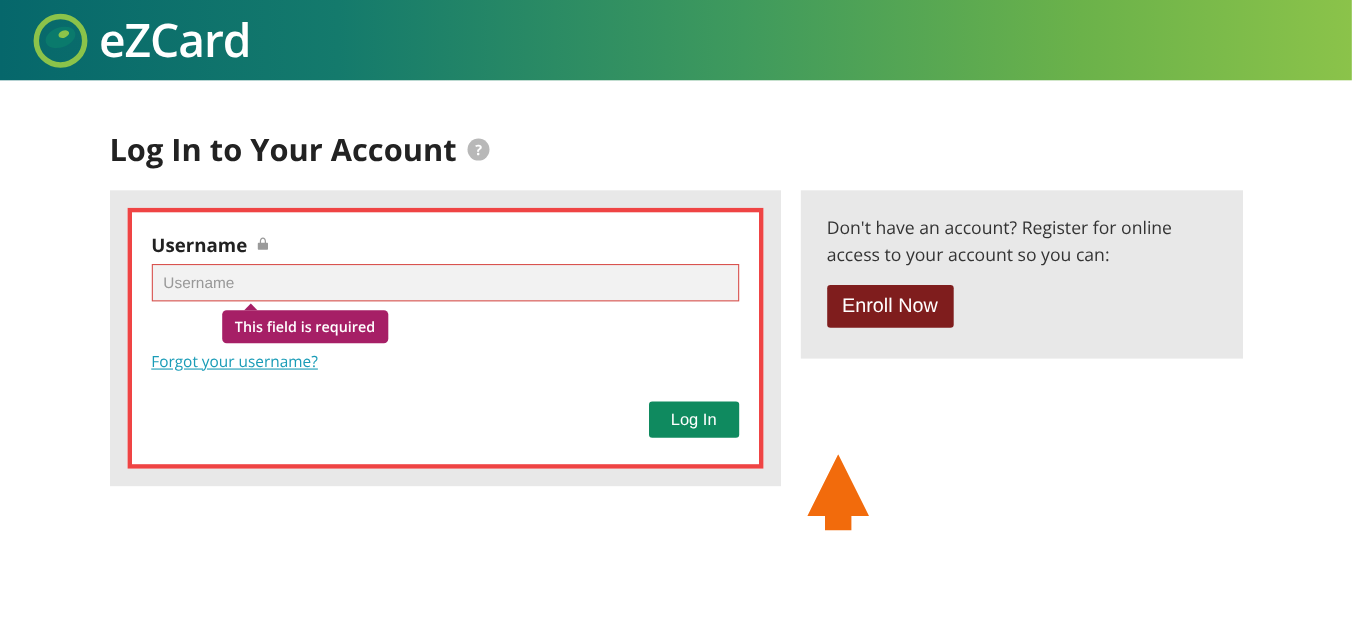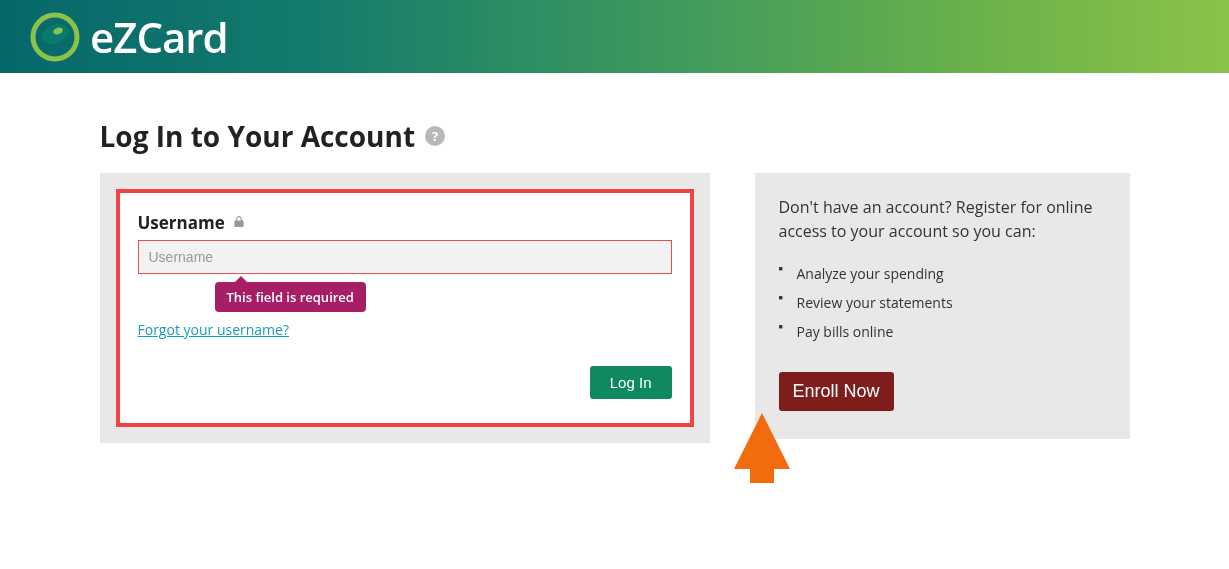--- a/index.html
+++ b/index.html
@@ -35,21 +35,21 @@
     .lock-icon { color: #9a9a9a; font-size: 13px; }
 
     .input-wrap { position: relative; }
     .text-input {
       width: 100%; height: 34px; padding: 6px 10px; font-size: 14px;
       border: 1px solid #d9534f; background: #f2f2f2; color: #555;
     }
     .text-input::placeholder { color: #999; }
 
     .tooltip {
-      position: absolute; top: 42px; left: 77px;
+      position: absolute; top: 42px; left: 64px;
       background: #a61f66; color: #fff; font-size: 13px; font-weight: 600;
       padding: 6px 12px; border-radius: 4px; white-space: nowrap;
     }
     .tooltip::before {
       content: ""; position: absolute; top: -6px; left: 20px;
       border-left: 6px solid transparent; border-right: 6px solid transparent;
       border-bottom: 6px solid #a61f66;
     }
 
     .forgot-link {
@@ -57,21 +57,21 @@
       text-decoration: underline;
     }
 
     .login-btn-row { display: flex; justify-content: flex-end; margin-top: 26px; }
     .login-btn {
       background: #0f8a5f; color: #fff; border: none; padding: 8px 20px;
       font-size: 15px; border-radius: 3px; cursor: pointer;
     }
 
     .right-panel {
-      flex: 1; background: #e8e8e8; padding: 22px 24px 28px; margin-left: 27px;
+      flex: 1; background: #e8e8e8; padding: 22px 24px 28px;
     }
     .promo-text { font-size: 16px; color: #333; line-height: 1.5; margin-bottom: 16px; }
     .promo-list { list-style: none; margin-bottom: 26px; }
     .promo-list li {
       font-size: 14px; color: #333; padding: 5px 0 5px 18px; position: relative;
     }
     .promo-list li::before {
       content: "■"; position: absolute; left: 0; top: 5px; font-size: 7px; color: #333;
     }
     .enroll-btn {
@@ -127,25 +127,20 @@
         </div>
         <a href="#" class="forgot-link">Forgot your username?</a>
         <div class="login-btn-row">
           <button class="login-btn">Log In</button>
         </div>
       </div>
     </div>
 
     <div class="right-panel">
       <p class="promo-text">Don't have an account? Register for online access to your account so you can:</p>
-      <ul class="promo-list">
-        <li>Analyze your spending</li>
-        <li>Review your statements</li>
-        <li>Pay bills online</li>
-      </ul>
       <button class="enroll-btn">Enroll Now</button>
     </div>
   </div>
 
   <div class="arrow-annotation">
     <svg class="arrow-svg" viewBox="0 0 60 180">
       <polygon points="30,0 58,56 42,56 42,170 30,180 18,170 18,56 2,56"></polygon>
     </svg>
   </div>
 </div>

